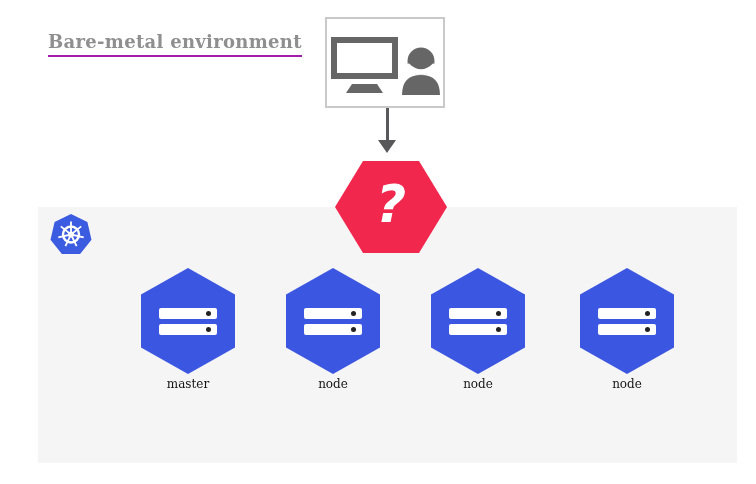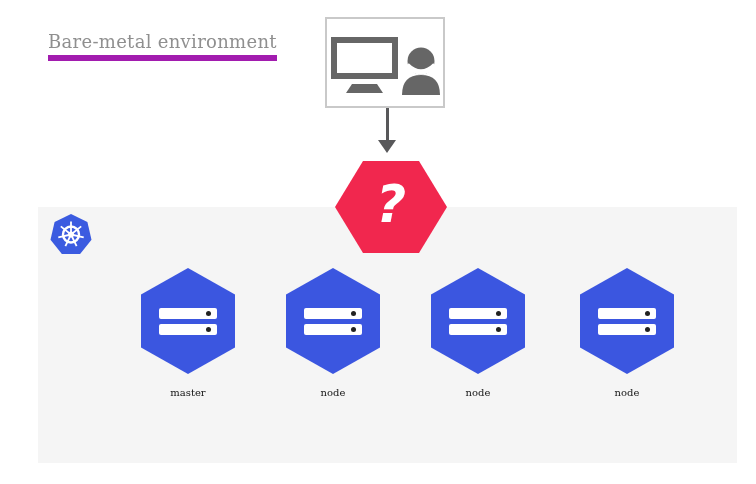--- a/index.html
+++ b/index.html
@@ -13,22 +13,23 @@
   }
 
   
   .diagram-title {
     position: absolute;
     left: 48px;
     top: 31px;
     font-size: 18px;
     color: #8f8f8f;
     letter-spacing: 0.3px;
-    border-bottom: 6px solid #a21caf;
+    border-bottom: 2px solid #a21caf;
     padding-bottom: 3px;
+    font-weight: bold;
   }
 
   
   .user-box {
     position: absolute;
     left: 325px;
     top: 17px;
     width: 120px;
     height: 91px;
     background: #ffffff;
@@ -129,24 +130,24 @@
     right: 6px;
     top: 3px;
     width: 5px;
     height: 5px;
     border-radius: 50%;
     background: #222222;
   }
 
   .node-label {
     position: absolute;
-    top: 387px;
+    top: 377px;
     width: 94px;
     text-align: center;
-    font-size: 10px;
+    font-size: 12px;
     color: #141414;
     z-index: 2;
   }
   .label-1 { left: 141px; }
   .label-2 { left: 286px; }
   .label-3 { left: 431px; }
   .label-4 { left: 580px; }
 </style>
 </head>
 <body>

